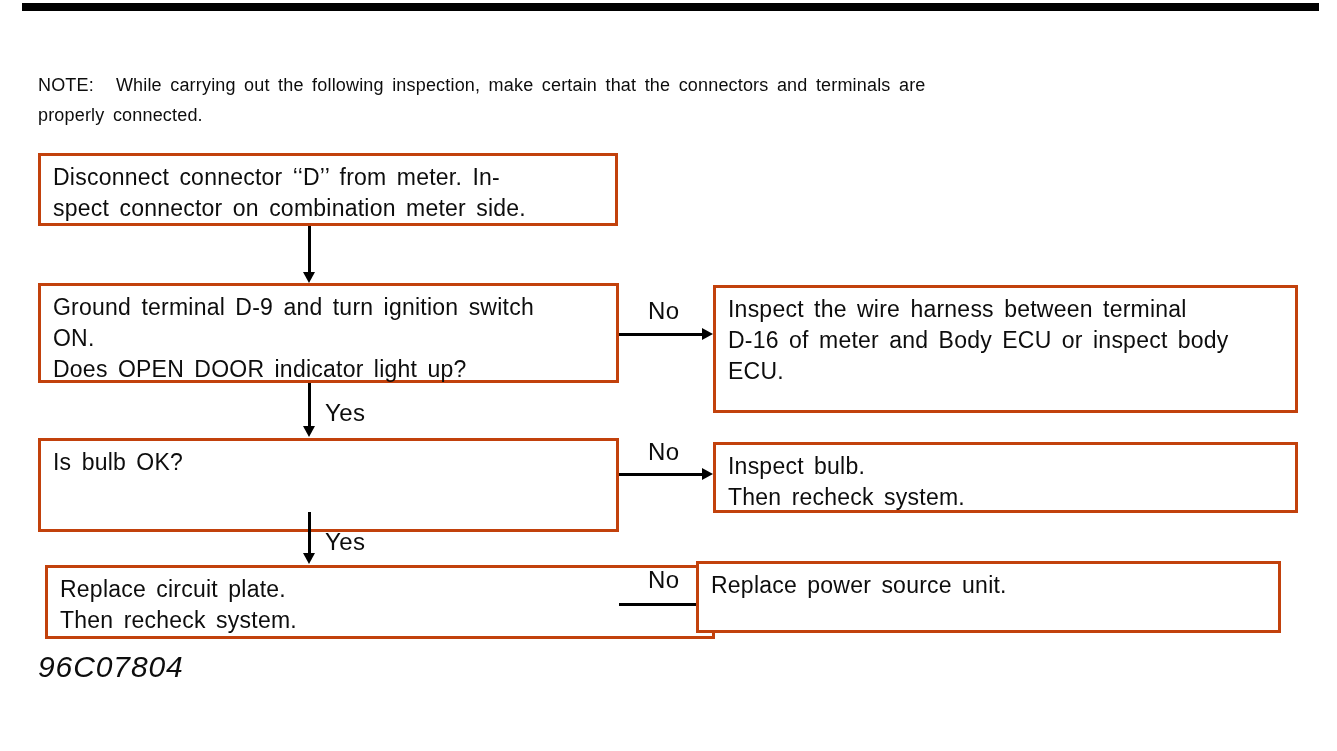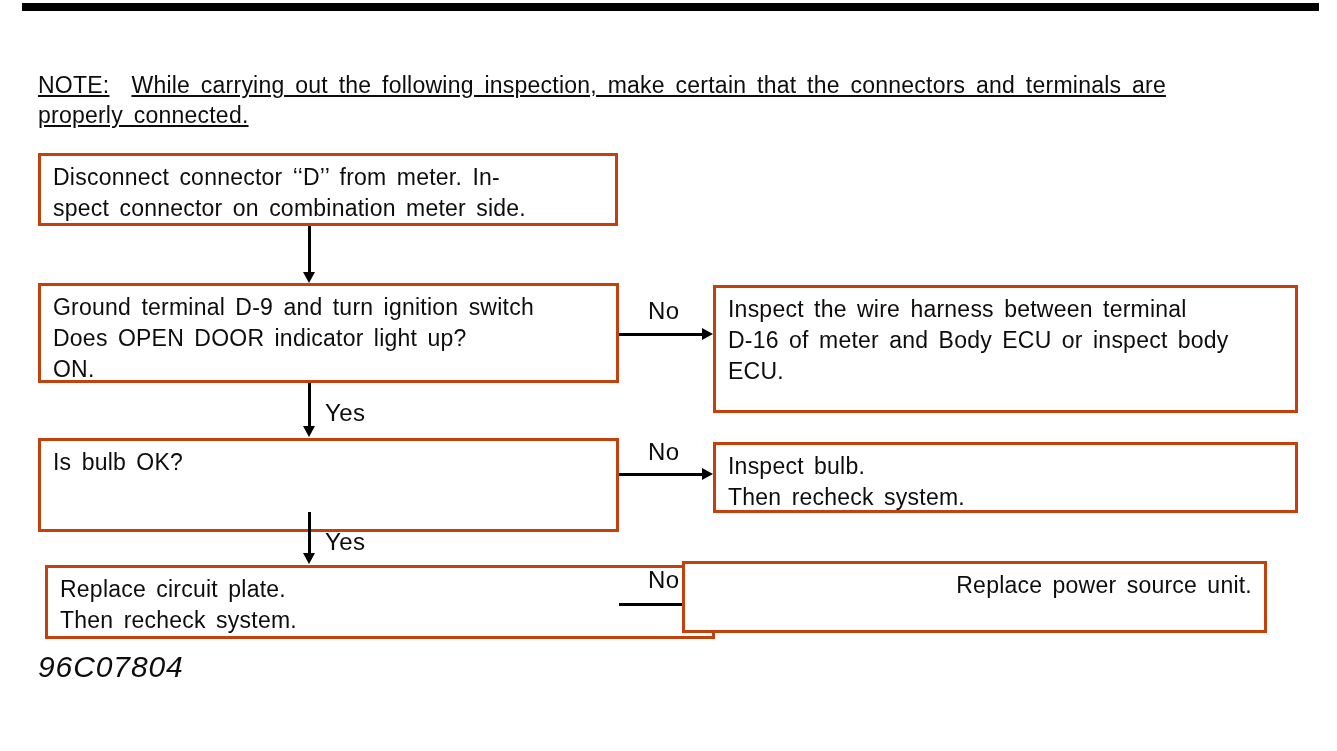--- a/index.html
+++ b/index.html
@@ -18,25 +18,24 @@
   }
   .scan-bar {
     position: absolute;
     background: #000000;
   }
   .note {
     position: absolute;
     left: 38px;
     top: 70px;
     width: 1270px;
-    font-size: 23px;
+    font-size: 18px;
     line-height: 30px;
     word-spacing: 0.18em;
     letter-spacing: 0.01em;
-    text-decoration: underline;
   }
   .note .note-label {
     margin-right: 22px;
   }
   .flow-box {
     position: absolute;
     box-sizing: border-box;
     border: 3px solid #c2410c;
     background: #ffffff;
     padding: 6px 12px 0 12px;
@@ -103,22 +102,22 @@
   <div class="flow-box" style="left:38px; top:153px; width:580px; height:73px;">
     <div>Disconnect connector ‘‘D’’ from meter. In-</div>
     <div>spect connector on combination meter side.</div>
   </div>
 
   <div class="vline" style="left:308px; top:226px; height:47px;"></div>
   <div class="ah-down" style="left:303px; top:272px;"></div>
 
   <div class="flow-box" style="left:38px; top:283px; width:581px; height:100px;">
     <div>Ground terminal D-9 and turn ignition switch</div>
+    <div>ON.</div>
     <div>Does OPEN DOOR indicator light up?</div>
-    <div>ON.</div>
   </div>
 
   <div class="branch-label" style="left:648px; top:297px;">No</div>
   <div class="hline" style="left:619px; top:333px; width:84px;"></div>
   <div class="ah-right" style="left:702px; top:328px;"></div>
 
   <div class="flow-box" style="left:713px; top:285px; width:585px; height:128px;">
     <div>Inspect the wire harness between terminal</div>
     <div>D-16 of meter and Body ECU or inspect body</div>
     <div>ECU.</div>
@@ -147,19 +146,19 @@
 
   <div class="flow-box" style="left:45px; top:565px; width:670px; height:74px;">
     <div>Replace circuit plate.</div>
     <div>Then recheck system.</div>
   </div>
 
   <div class="branch-label" style="left:648px; top:566px;">No</div>
   <div class="hline" style="left:619px; top:603px; width:84px;"></div>
   <div class="ah-right" style="left:702px; top:598px;"></div>
 
-  <div class="flow-box" style="left:682px; top:561px; width:585px; height:72px;text-align:right;">
+  <div class="flow-box" style="left:696px; top:561px; width:585px; height:72px;">
     <div>Replace power source unit.</div>
   </div>
 
   <div class="figure-code">96C07804</div>
 
 </div>
 
 </body></html>

